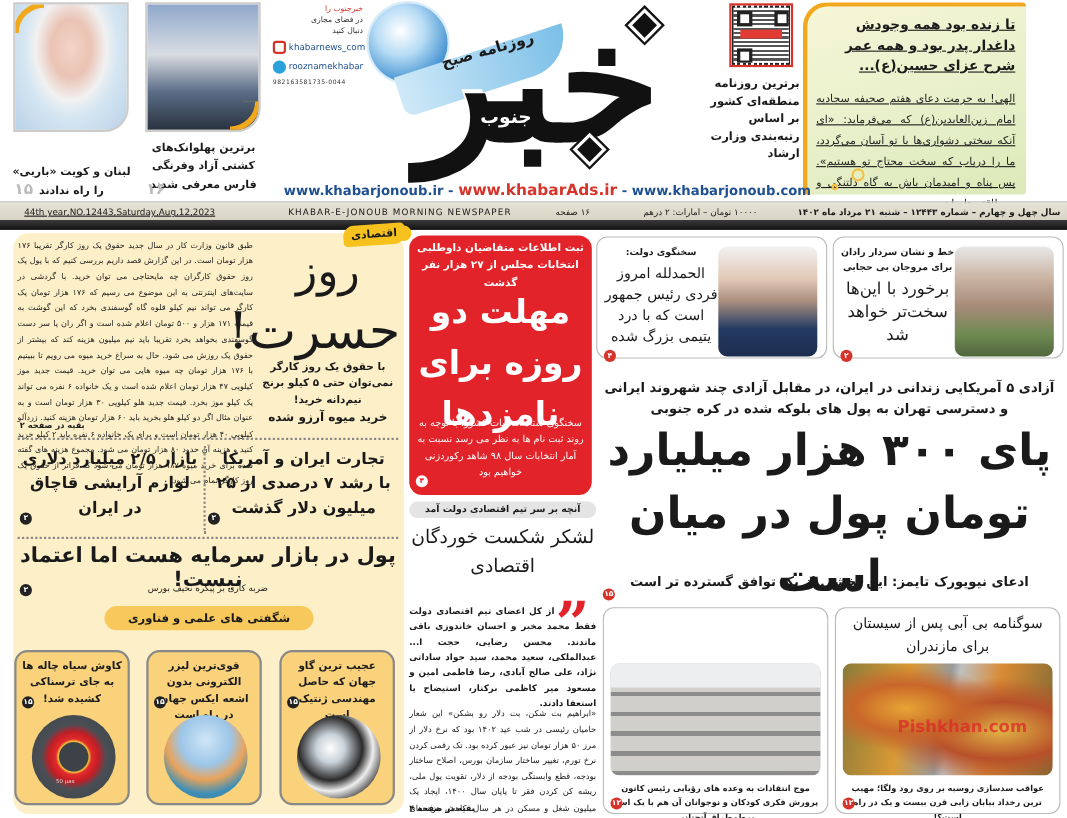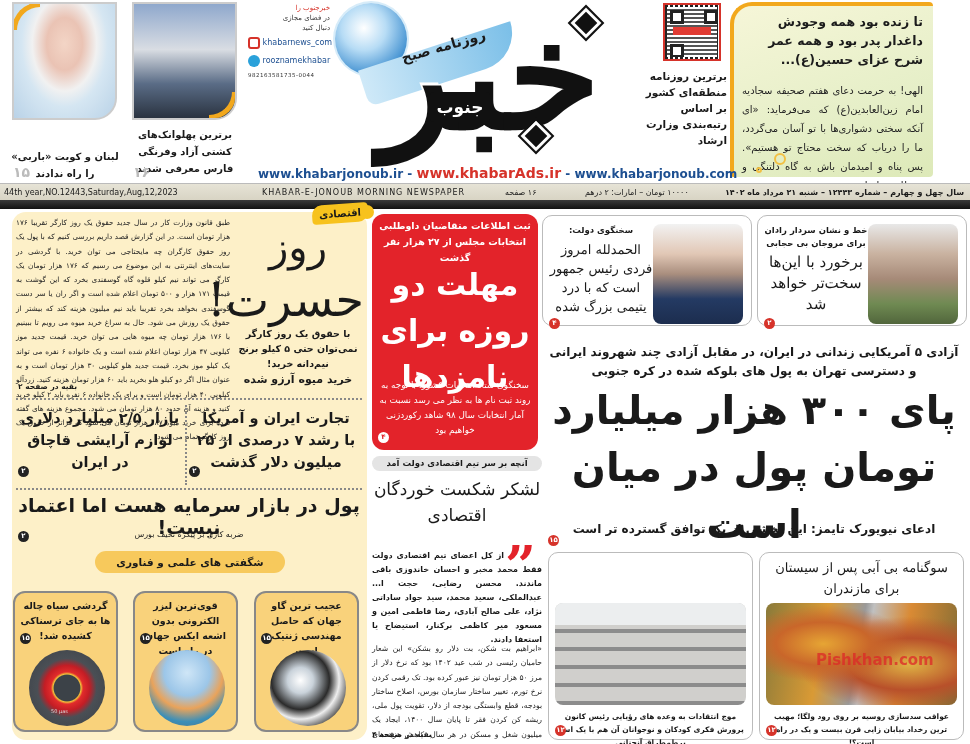--- a/index.html
+++ b/index.html
@@ -1,21 +1,21 @@
 <!DOCTYPE html>
 <html><head>
 <meta charset="utf-8">
 <style>
   * { box-sizing: border-box; margin: 0; padding: 0; }
   body { width: 970px; height: 744px; overflow: hidden; background: #ffffff; font-family: "DejaVu Sans", sans-serif; position: relative; color: #1a1a1a; }
   .abs { position: absolute; }
   .rtl { direction: rtl; }
 
   
-  #quote-box { left: 730px; top: 2px; width: 203px; height: 175px; border-radius: 22px 4px 4px 4px; border: 4px solid #f2a81d; border-right: none; border-bottom: none; background: linear-gradient(160deg,#f6f6d8 0%,#e6efc8 60%,#dde9b8 100%); padding: 6px 10px 6px 8px; }
+  #quote-box { left: 730px; top: 2px; width: 203px; height: 175px; border-radius: 22px 4px 4px 4px; border: 4px solid #f2a81d; border-right: none; border-bottom: none; background: linear-gradient(160deg,#f6f6d8 0%,#e6efc8 60%,#dde9b8 100%); padding: 6px 10px 6px 8px; text-decoration: underline; }
   #quote-box .qtitle { font-size: 12.5px; font-weight: bold; line-height: 19px; text-align: right; color: #1b1b1b; }
   #quote-box .qbody { font-size: 10px; line-height: 19px; text-align: justify; margin-top: 12px; color: #222; }
   .ring { position:absolute; border-radius:50%; border:2px solid #f2c043; }
 
   #qr { left: 663px; top: 3px; width: 58px; height: 58px; border: 2px solid #d6332a; background: repeating-linear-gradient(90deg,#222 0 3px,#fff 3px 5px), #fff; }
   #qr .qrinner { position:absolute; inset:2px; background:
       linear-gradient(#fff,#fff) 6px 6px/8px 8px no-repeat,
       linear-gradient(#222,#222) 3px 3px/14px 14px no-repeat,
       linear-gradient(#fff,#fff) 40px 6px/8px 8px no-repeat,
       linear-gradient(#222,#222) 37px 3px/14px 14px no-repeat,
@@ -157,21 +157,21 @@
   </div>
   <div class="thumb-cap rtl" style="left:-2px;top:124px;margin-top:22px;">لبنان و کویت «باربی» را راه ندادند</div>
   <div class="thumb-page" style="left:5px;top:162px;">۱۵</div>
 </div>
 
 <div id="urls" class="abs">
   <span class="blue">www.khabarjonoub.ir</span><span class="sep"> - </span><span class="red">www.khabarAds.ir</span><span class="sep"> - </span><span class="blue">www.khabarjonoub.com</span>
 </div>
 
 <div id="infobar" class="abs">
-  <span style="left:4px;">44th year,NO.12443,Saturday,Aug,12,2023</span>
+  <span style="left:22px;text-decoration:underline;">44th year,NO.12443,Saturday,Aug,12,2023</span>
   <span style="left:262px;letter-spacing:1px;">KHABAR-E-JONOUB MORNING NEWSPAPER</span>
   <span style="left:505px;direction:rtl;">۱۶ صفحه</span>
   <span style="left:585px;direction:rtl;">۱۰۰۰۰ تومان – امارات: ۲ درهم</span>
   <span style="right:6px;direction:rtl;font-weight:bold;">سال چهل و چهارم – شماره ۱۲۴۴۳ – شنبه ۲۱ مرداد ماه ۱۴۰۲</span>
 </div>
 <div id="blackbar" class="abs"></div>
 
 <div id="econ" class="abs"></div>
 <div id="econ-tag" class="abs rtl">اقتصادی</div>
 <div id="econ-body" class="abs rtl">طبق قانون وزارت کار در سال جدید حقوق یک روز کارگر تقریبا ۱۷۶ هزار تومان است. در این گزارش قصد داریم بررسی کنیم که با پول یک روز حقوق کارگران چه مایحتاجی می توان خرید. با گردشی در سایت‌های اینترنتی به این موضوع می رسیم که ۱۷۶ هزار تومان یک کارگر می تواند نیم کیلو قلوه گاه گوسفندی بخرد که این گوشت به قیمت ۱۷۱ هزار و ۵۰۰ تومان اعلام شده است و اگر ران یا سر دست گوسفندی بخواهد بخرد تقریبا باید نیم میلیون هزینه کند که بیشتر از حقوق یک روزش می شود. حال به سراغ خرید میوه می رویم تا ببینیم با ۱۷۶ هزار تومان چه میوه هایی می توان خرید. قیمت جدید موز کیلویی ۴۷ هزار تومان اعلام شده است و یک خانواده ۶ نفره می تواند یک کیلو موز بخرد. قیمت جدید هلو کیلویی ۳۰ هزار تومان است و به عنوان مثال اگر دو کیلو هلو بخرید باید ۶۰ هزار تومان هزینه کنید. زردآلو کیلویی ۴۰ هزار تومان است و برای یک خانواده ۶ نفره باید ۲ کیلو خرید کنید و هزینه آن حدود ۸۰ هزار تومان می شود. مجموع هزینه های گفته شده برای خرید میوه ۱۸۷ هزار تومان می شود که فراتر از حقوق یک روز کارگر تمام می شود.</div>
@@ -202,21 +202,21 @@
   <div class="sci-title rtl">عجیب ترین گاو جهان که حاصل مهندسی ژنتیک است</div>
   <div class="pbadge dark" style="left:5px;top:40px;">۱۵</div>
   <div class="sci-img" style="background:radial-gradient(circle at 40% 40%,#fff 0%,#c9d2da 20%,#2b2b2b 45%,#eee 60%,#333 80%);"></div>
 </div>
 <div class="sci-card" style="left:133px;">
   <div class="sci-title rtl">قوی‌ترین لیزر الکترونی بدون اشعه ایکس جهان در راه است</div>
   <div class="pbadge dark" style="left:5px;top:40px;">۱۵</div>
   <div class="sci-img" style="background:radial-gradient(circle at 50% 30%,#cfe6f7 0%,#9cc6e8 35%,#e9a35b 55%,#3b8fb8 75%,#5b6a76 100%);"></div>
 </div>
 <div class="sci-card" style="left:13px;">
-  <div class="sci-title rtl">گردشی سیاه چاله ها به جای ترسناکی کشیده شد!</div>
+  <div class="sci-title rtl">کاوش سیاه چاله ها به جای ترسناکی کشیده شد!</div>
   <div class="pbadge dark" style="left:5px;top:40px;">۱۵</div>
   <div class="sci-img" style="background:radial-gradient(circle,#3c4248 0%,#3c4248 24%,#f3c23a 26%,#e22b2b 30%,#c31d25 42%,#4a4f55 55%,#3a3f45 100%);">
     <span style="position:absolute;left:22px;top:58px;font-size:5px;color:#ddd;">50 μas</span>
   </div>
 </div>
 
 <div id="elec" class="abs"></div>
 <div id="elec-tag" class="abs"></div>
 <div id="elec-kicker" class="abs rtl">ثبت اطلاعات متقاضیان داوطلبی انتخابات مجلس از ۲۷ هزار نفر گذشت</div>
 <div id="elec-head" class="abs rtl">مهلت دو روزه برای نامزدها</div>

